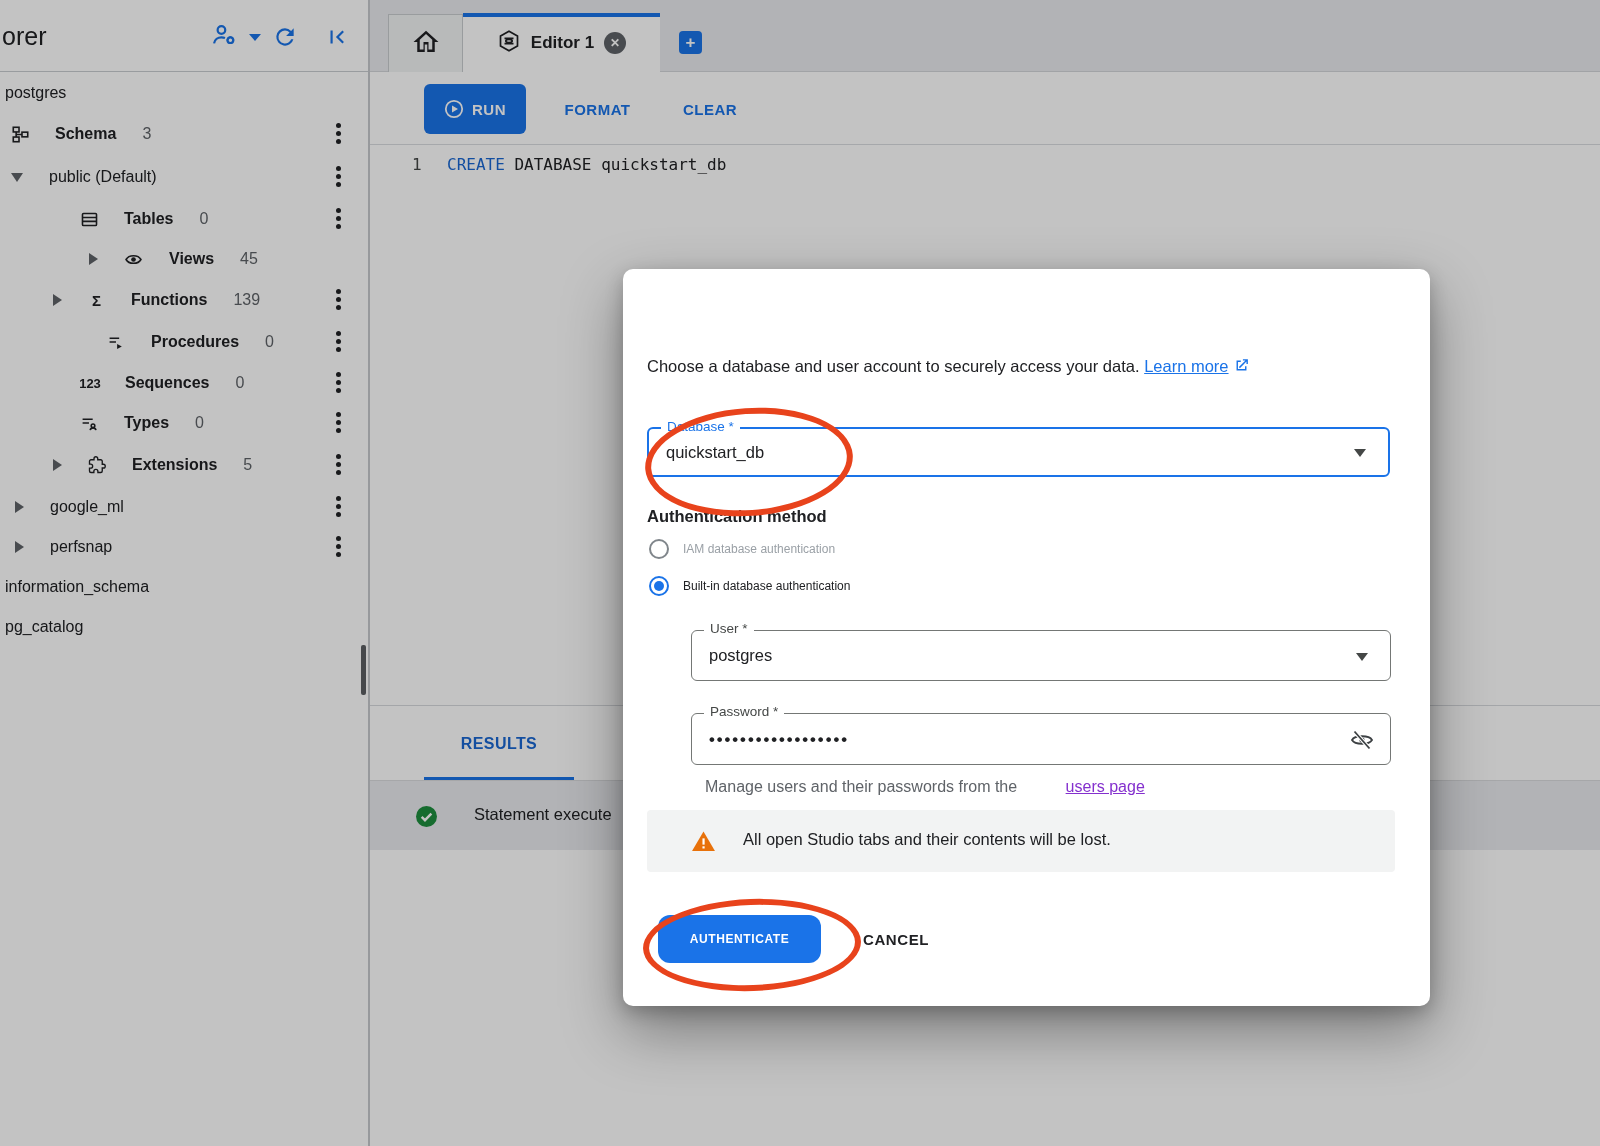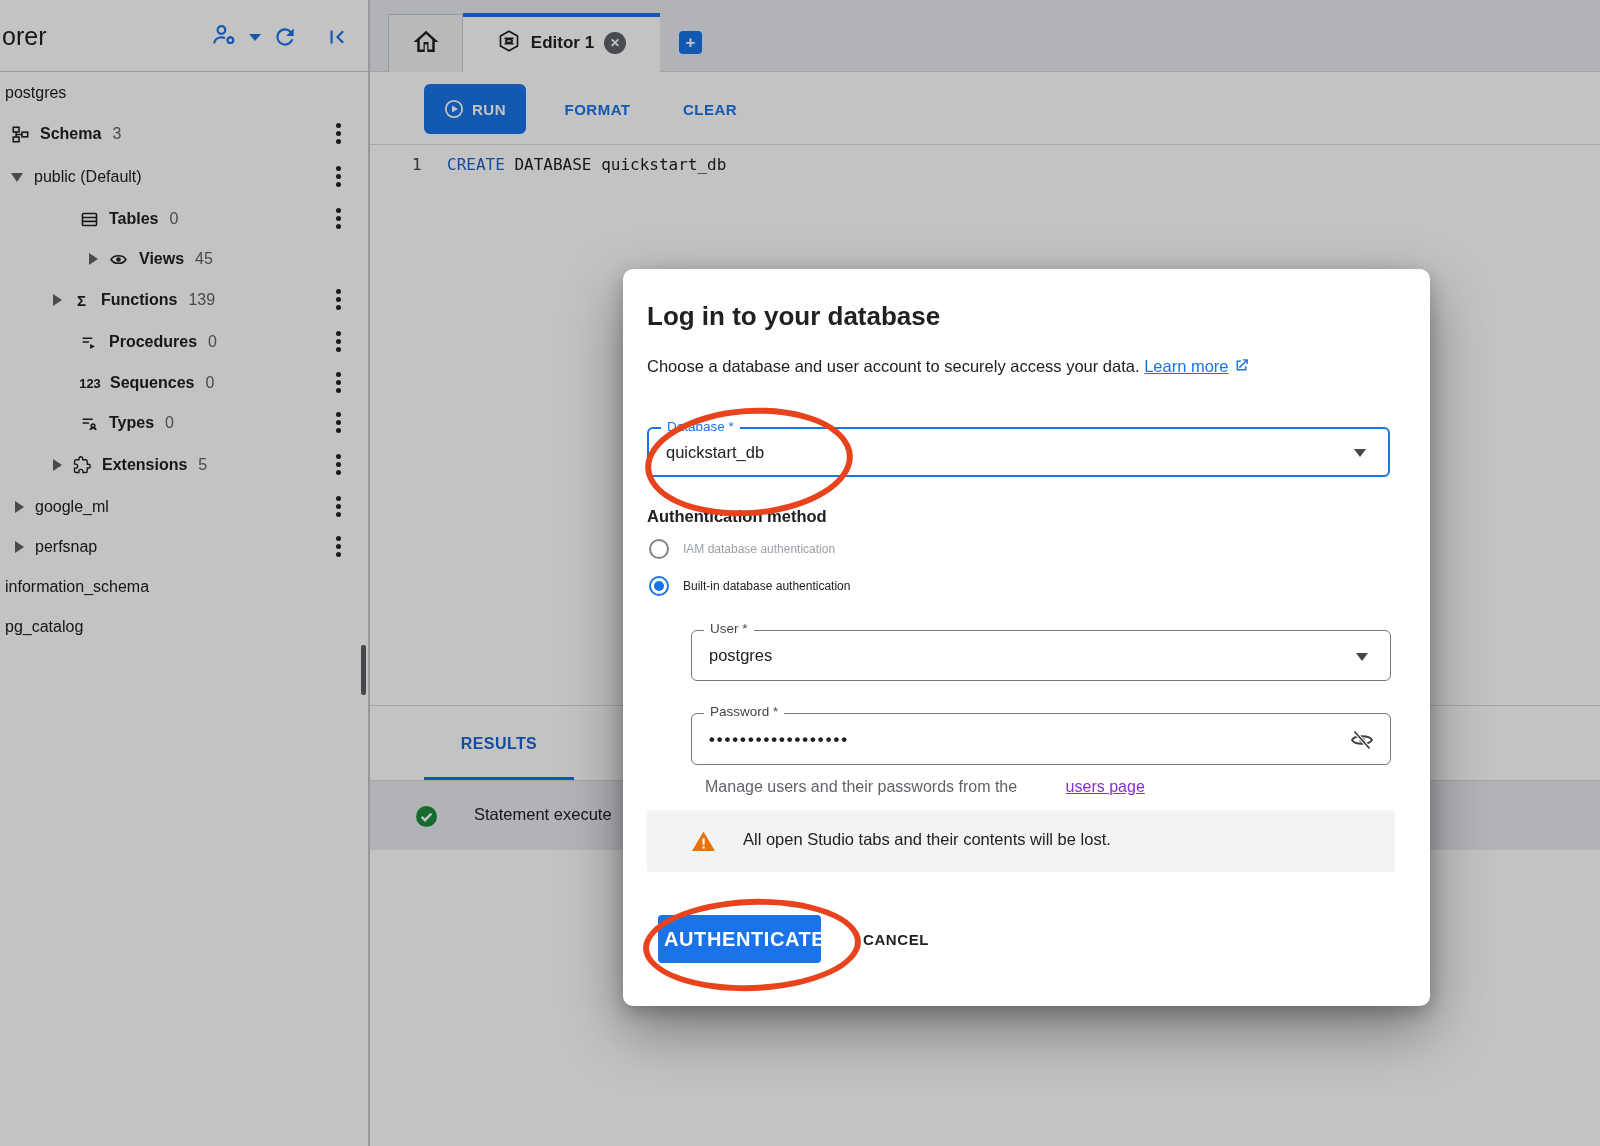--- a/index.html
+++ b/index.html
@@ -6,21 +6,21 @@
   body{font-family:"Liberation Sans",sans-serif;background:#fff;}
   .app{position:relative;width:1600px;height:1146px;overflow:hidden;background:#86efac;}
 
   
   .sidebar{position:absolute;left:0;top:0;width:370px;height:1146px;background:#fff;border-right:2px solid #c6c9cc;box-sizing:border-box;}
   .sb-header{position:absolute;left:0;top:0;width:100%;height:72px;border-bottom:1px solid #c9ccd0;box-sizing:border-box;}
   .sb-title{position:absolute;left:2px;top:22px;font-size:25px;color:#202124;}
   .sb-ico{position:absolute;top:24px;cursor:pointer;}
   .caret-dn{width:0;height:0;border-left:6px solid transparent;border-right:6px solid transparent;border-top:7px solid #1a73e8;}
   .db-name{position:absolute;left:5px;top:84px;font-size:16px;color:#202124;}
-  .trow{position:absolute;left:0;width:370px;height:40px;display:flex;align-items:center;gap:11px;box-sizing:border-box;cursor:pointer;}
+  .trow{position:absolute;left:0;width:370px;height:40px;display:flex;align-items:center;gap:26px;box-sizing:border-box;cursor:pointer;}
   .tlabel{font-size:16px;color:#202124;white-space:nowrap;}
   .strong{font-weight:700;}
   .tcount{font-size:16px;color:#5f6368;}
   .tri-r{width:0;height:0;border-left:9px solid #5f6368;border-top:6px solid transparent;border-bottom:6px solid transparent;flex:0 0 auto;}
   .tri-d{width:0;height:0;border-top:9px solid #5f6368;border-left:6px solid transparent;border-right:6px solid transparent;flex:0 0 auto;}
   .dotmenu{position:absolute;right:29px;top:9px;width:5px;height:5px;border-radius:50%;background:#202124;box-shadow:0 8px 0 #202124,0 16px 0 #202124;}
   .ticon{flex:0 0 auto;display:inline-flex;}
   .sb-scrollthumb{position:absolute;left:361px;top:645px;width:5px;height:50px;background:#5c5f62;border-radius:2px;}
 
   
@@ -68,21 +68,21 @@
   .radio{width:20px;height:20px;border-radius:50%;box-sizing:border-box;flex:0 0 auto;}
   .radio.off{border:2px solid #80868b;}
   .radio.on{border:2px solid #1a73e8;display:flex;align-items:center;justify-content:center;}
   .radio.on i{display:block;width:10px;height:10px;border-radius:50%;background:#1a73e8;}
   .radio-lbl{font-size:12px;}
   .helper{position:absolute;left:82px;top:509px;font-size:16px;color:#5f6368;white-space:nowrap;}
   .helper a{color:#8430ce;text-decoration:underline;cursor:pointer;margin-left:44px;}
   .warnbox{position:absolute;left:24px;top:541px;width:748px;height:62px;background:#f2f3f3;border-radius:4px;}
   .warnbox .wicon{position:absolute;left:44px;top:19px;}
   .warnbox .wtxt{position:absolute;left:96px;top:20px;font-size:16.5px;color:#202124;white-space:nowrap;}
-  .authbtn{position:absolute;left:35px;top:646px;width:163px;height:48px;background:#1a73e8;border:none;border-radius:4px;color:#fff;font-family:"Liberation Sans",sans-serif;font-size:20px;font-weight:700;letter-spacing:.6px;cursor:pointer;}
+  .authbtn{position:absolute;left:35px;top:646px;width:163px;height:48px;background:#1a73e8;border:none;border-radius:12px;color:#fff;font-family:"Liberation Sans",sans-serif;font-size:12px;font-weight:700;letter-spacing:.6px;cursor:pointer;}
   .cancelbtn{position:absolute;left:224px;top:646px;height:48px;background:none;border:none;color:#202124;font-family:"Liberation Sans",sans-serif;font-size:15px;font-weight:700;letter-spacing:.6px;cursor:pointer;padding:0 16px;}
 
   
   .annot{position:absolute;border:6px solid #e8431c;border-radius:50%;z-index:20;pointer-events:none;}
   .annot1{left:645px;top:408px;width:196px;height:96px;transform:rotate(-4deg);}
   .annot2{left:643px;top:899px;width:206px;height:80px;transform:rotate(-2deg);}
 </style>
 </head>
 <body>
 
@@ -160,21 +160,21 @@
     </div>
 
     <div class="trow" style="top:280px;padding-left:53px;">
       <span class="tri-r"></span>
       <span class="ticon" style="font-size:15px;font-weight:700;color:#202124;width:17px;justify-content:center;">Σ</span>
       <span class="tlabel strong">Functions</span>
       <span class="tcount">139</span>
       <span class="dotmenu"></span>
     </div>
 
-    <div class="trow" style="top:322px;padding-left:81px;">
+    <div class="trow" style="top:322px;padding-left:108px;">
       <span class="ticon">
         <svg width="17" height="17" viewBox="0 0 16 16" fill="none" stroke="#202124" stroke-width="1.5">
           <path d="M1.5 4h9M1.5 7.5h6"></path>
             <path d="M8.6 9.3l4.4 2.4-4.4 2.4z" fill="#202124" stroke="none"></path>
         </svg>
       </span>
       <span class="tlabel strong">Procedures</span>
       <span class="tcount">0</span>
       <span class="dotmenu"></span>
     </div>
@@ -291,21 +291,20 @@
           <path d="M5.2 9.3l2.6 2.6 5-5.2" stroke="#fff" stroke-width="1.9" fill="none"></path>
         </svg>
       </span>
       <span class="txt">Statement execute</span>
     </div>
   </div>
 
   <div class="scrim"></div>
 
   <div class="dialog">
-    <div class="dlg-title">Log in to your database</div>
     <div class="dlg-sub">
       <span>Choose a database and user account to securely access your data.</span>
       <a>Learn more</a><span class="extlink"><svg width="17" height="17" viewBox="0 0 24 24" fill="#1a73e8">
             <path d="M14 3h7v7h-2V6.41l-9.29 9.3-1.42-1.42 9.3-9.29H14V3zM5 5h6v2H7v10h10v-4h2v6H5V5z"></path>
           </svg></span>
     </div>
 
     <div class="fld fld-db">
       <span class="lbl">Database *</span>
       <span class="val">quickstart_db</span>

